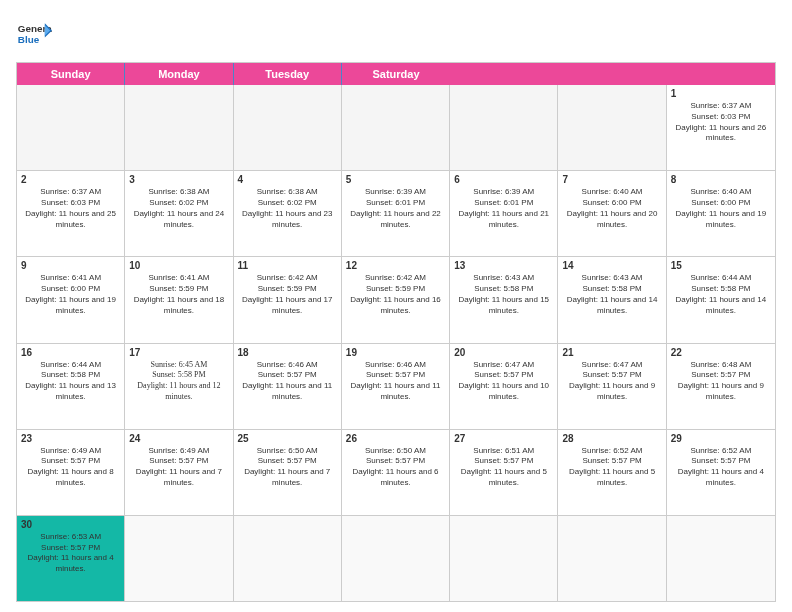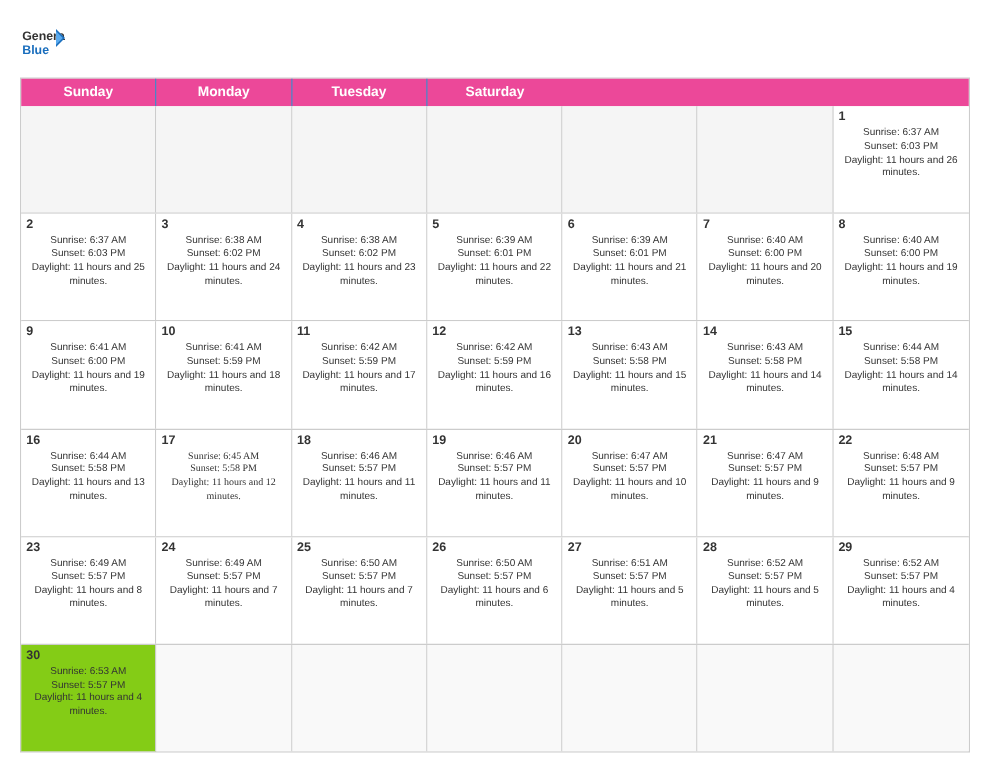--- a/index.html
+++ b/index.html
@@ -96,21 +96,21 @@
       margin-bottom: 2px;
     }
     .cell-text {
       font-size: 8px;
       color: #333;
       line-height: 1.35;
       text-align: center;
     }
     
     .cal-row.last-row .cal-cell { background: #f9f9f9; }
-    .cal-row.last-row .cal-cell.has-data { background: #84cc16; }
+    .cal-row.last-row .cal-cell.has-data { background: #14b8a6; }
   </style>
 </head>
 <body>
 
 <div class="page">
   <div class="header">
     <div class="logo">
       <svg class="logo-icon" viewBox="0 0 40 40" xmlns="http://www.w3.org/2000/svg">
         <text x="2" y="18" font-size="11" font-family="Arial" font-weight="bold" fill="#333">General</text>
         <text x="2" y="30" font-size="11" font-family="Arial" font-weight="bold" fill="#1a6ebd">Blue</text>

